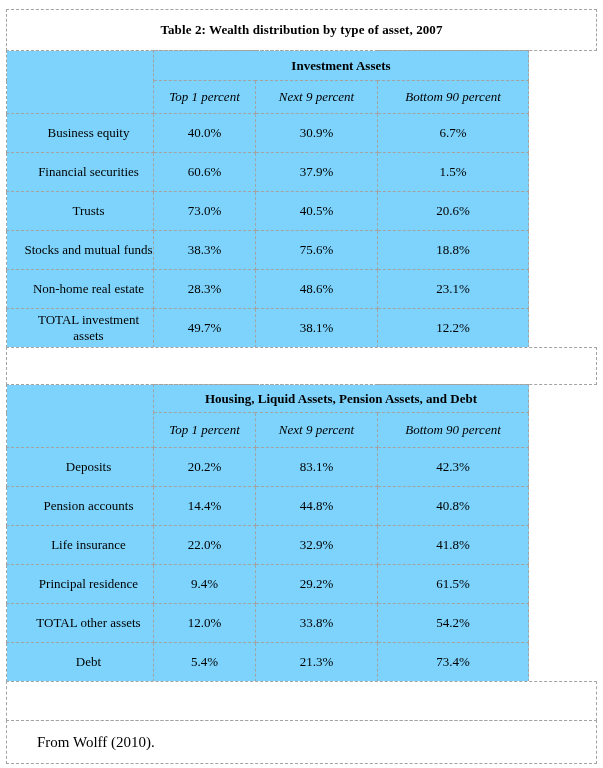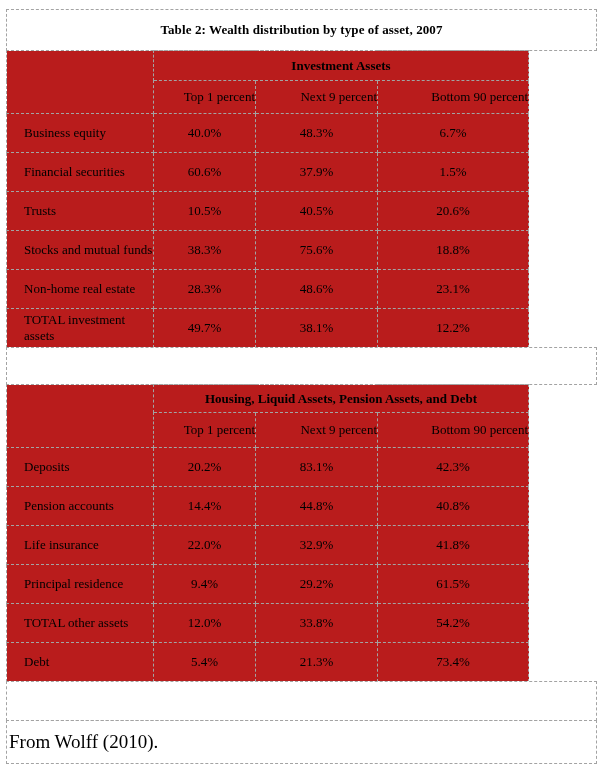--- a/index.html
+++ b/index.html
@@ -31,52 +31,52 @@
   }
   col.c0 { width: 147px; }
   col.c1 { width: 102px; }
   col.c2 { width: 122px; }
   col.c3 { width: 151px; }
 
   table.data-table td {
     border: 1px dashed #a3a3a3;
     font-size: 13px;
     vertical-align: middle;
-    background: #b91c1c;
+    background: #7dd3fc;
   }
   td.section-header {
     font-weight: bold;
     font-size: 18px;
     text-align: center;
     height: 30px;
   }
   .t2 td.section-header { height: 28px; }
-  td.col-header { text-align: right; height: 33px; }
+  td.col-header { text-align: center; height: 33px; font-style: italic; }
   .t2 td.col-header { height: 35px; }
   tr.data-row td { height: 39px; }
-  td.row-label { text-align: left; padding-left: 17px; }
+  td.row-label { text-align: center; padding-left: 17px; }
   td.value-cell { text-align: center; }
   td.corner-cell { background: #ffffff; }
 
   .spacer-box {
     width: 591px;
     border: 1px dashed #a3a3a3;
     margin-top: -1px;
     background: #ffffff;
   }
   .spacer-box.s1 { height: 38px; }
   .spacer-box.s2 { height: 40px; }
 
   .footer-box {
     width: 591px; height: 44px;
     border: 1px dashed #a3a3a3;
     margin-top: -1px;
     display: flex; align-items: center;
-    padding-left: 2px;
-    font-size: 19px;
+    padding-left: 30px;
+    font-size: 15px;
   }
 </style>
 </head>
 <body>
 
 <div class="page">
 
   <div class="title-box">
     <span class="title-text">Table 2: Wealth distribution by type of asset, 2007</span>
   </div>
@@ -94,32 +94,32 @@
         <td class="section-header" colspan="3">Investment Assets</td>
       </tr>
       <tr>
         <td class="col-header">Top 1 percent</td>
         <td class="col-header">Next 9 percent</td>
         <td class="col-header">Bottom 90 percent</td>
       </tr>
       <tr class="data-row">
         <td class="row-label">Business equity</td>
         <td class="value-cell">40.0%</td>
-        <td class="value-cell">48.3%</td>
+        <td class="value-cell">30.9%</td>
         <td class="value-cell">6.7%</td>
       </tr>
       <tr class="data-row">
         <td class="row-label">Financial securities</td>
         <td class="value-cell">60.6%</td>
         <td class="value-cell">37.9%</td>
         <td class="value-cell">1.5%</td>
       </tr>
       <tr class="data-row">
         <td class="row-label">Trusts</td>
-        <td class="value-cell">10.5%</td>
+        <td class="value-cell">73.0%</td>
         <td class="value-cell">40.5%</td>
         <td class="value-cell">20.6%</td>
       </tr>
       <tr class="data-row">
         <td class="row-label">Stocks and mutual funds</td>
         <td class="value-cell">38.3%</td>
         <td class="value-cell">75.6%</td>
         <td class="value-cell">18.8%</td>
       </tr>
       <tr class="data-row">

